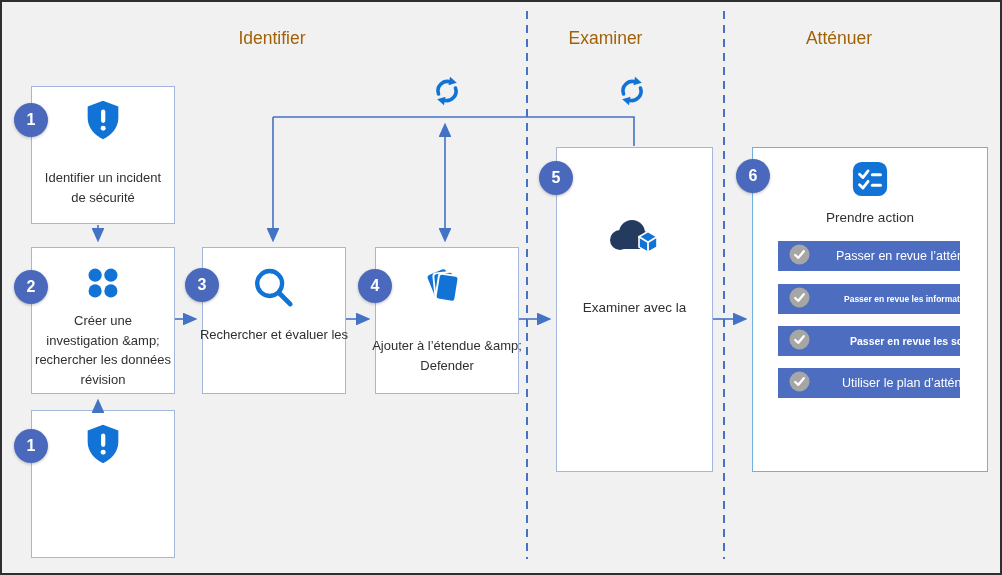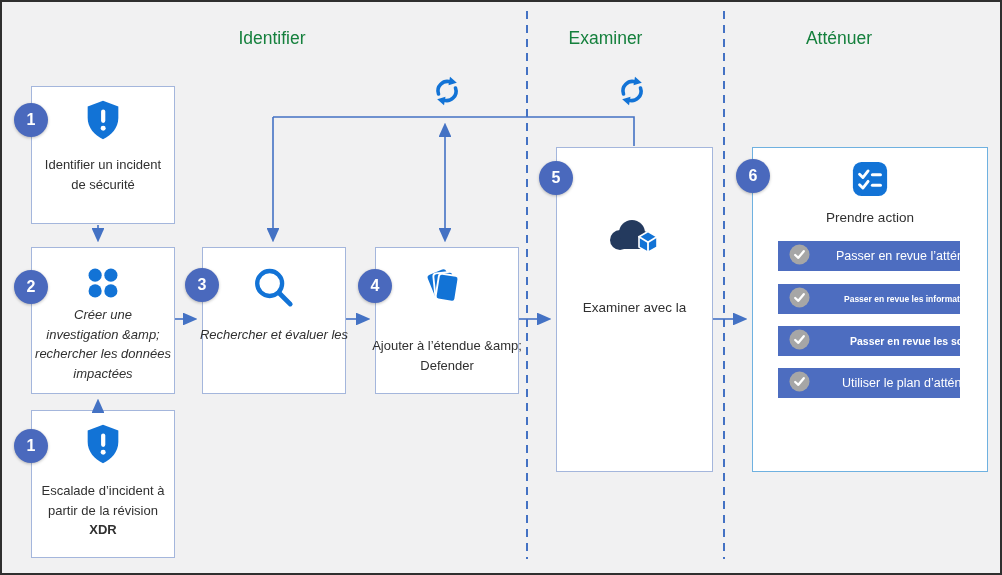--- a/index.html
+++ b/index.html
@@ -1,17 +1,17 @@
 <!DOCTYPE html>
 <html><head>
 <meta charset="utf-8">
 <style>
   html,body{margin:0;padding:0;background:#fff;font-family:"Liberation Sans","DejaVu Sans",sans-serif;}
   #canvas{position:relative;width:1002px;height:575px;background:#f1f1f2;border:2px solid #2f2f2f;box-sizing:border-box;overflow:hidden;}
-  .colhdr{position:absolute;top:26px;font-size:17.5px;color:#15803d;text-align:center;}
+  .colhdr{position:absolute;top:26px;font-size:17.5px;color:#a16207;text-align:center;}
   .overlay{position:absolute;left:0;top:0;pointer-events:none;z-index:6;}
   .node{position:absolute;background:#fff;border:1px solid #a4b6dc;box-sizing:border-box;z-index:4;display:flex;flex-direction:column;align-items:center;}
   .node.bright{border-color:#6fb1e0;}
   .badge{position:absolute;width:34px;height:34px;border-radius:50%;background:#4a69bd;color:#fff;font-size:16px;font-weight:bold;display:flex;align-items:center;justify-content:center;z-index:8;box-shadow:0 1px 3px rgba(0,0,0,.25);}
   .node-text{margin-top:10px;font-size:13px;line-height:1.5;color:#303030;text-align:center;z-index:5;}
   .node-text div{white-space:nowrap;}
   .bold-line{font-weight:bold;}
   .ex-title{font-size:13.5px;color:#303030;text-align:center;}
   .ex-sub{margin-top:6px;font-size:11px;line-height:1.5;color:#303030;text-align:center;}
   .sync{position:absolute;width:36px;height:36px;z-index:7;}
@@ -78,69 +78,64 @@
 
   <div class="node" style="left:29px;top:84px;width:144px;height:138px;">
     <div class="badge" style="left:-18px;top:16px;">1</div>
     <div class="icon-wrap" style="margin-top:10px;">
       <svg width="46" height="46" viewBox="0 0 48 48">
         <path d="M24 4 L40 10 V22 C40 32 33 40 24 44 C15 40 8 32 8 22 V10 Z" fill="#1273d6"></path>
         <rect x="22" y="13" width="4.4" height="14" rx="2.2" fill="#fff"></rect>
         <circle cx="24.2" cy="32.5" r="2.6" fill="#fff"></circle>
       </svg>
     </div>
-    <div class="node-text" style="margin-top:12px;text-align:center;">
+    <div class="node-text" style="margin-top:25px;text-align:center;">
       <div>Identifier un incident</div>
       <div>de sécurité</div>
     </div>
   </div>
 
   <div class="node" style="left:29px;top:245px;width:144px;height:147px;">
     <div class="badge" style="left:-18px;top:22px;">2</div>
     <div class="icon-wrap" style="margin-top:14px;">
       <svg width="42" height="42" viewBox="0 0 48 48">
         <circle cx="15" cy="15" r="7.5" fill="#1273d6"></circle>
         <circle cx="33" cy="15" r="7.5" fill="#1273d6"></circle>
         <circle cx="15" cy="33" r="7.5" fill="#1273d6"></circle>
         <circle cx="33" cy="33" r="7.5" fill="#1273d6"></circle>
       </svg>
     </div>
-    <div class="node-text" style="margin-top:1px;font-style:italic;">
+    <div class="node-text" style="margin-top:7px;">
       <div>Créer une</div>
       <div>investigation &amp;amp;</div>
       <div>rechercher les données</div>
-      <div>impactées</div>
+      <div>révision</div>
     </div>
   </div>
 
   <div class="node" style="left:29px;top:408px;width:144px;height:148px;">
     <div class="badge" style="left:-18px;top:18px;">1</div>
     <div class="icon-wrap" style="margin-top:10px;">
       <svg width="46" height="46" viewBox="0 0 48 48">
         <path d="M24 4 L40 10 V22 C40 32 33 40 24 44 C15 40 8 32 8 22 V10 Z" fill="#1273d6"></path>
         <rect x="22" y="13" width="4.4" height="14" rx="2.2" fill="#fff"></rect>
         <circle cx="24.2" cy="32.5" r="2.6" fill="#fff"></circle>
       </svg>
     </div>
-    <div class="node-text" style="margin-top:14px;">
-      <div>Escalade d’incident à</div>
-      <div>partir de la révision</div>
-      <div class="bold-line">XDR</div>
-    </div>
   </div>
 
   <div class="node" style="left:200px;top:245px;width:144px;height:147px;">
     <div class="badge" style="left:-18px;top:20px;">3</div>
     <div class="icon-wrap" style="margin-top:16px;">
       <svg width="52" height="52" viewBox="0 0 48 48">
         <circle cx="20" cy="18" r="11.5" fill="none" stroke="#1273d6" stroke-width="4"></circle>
         <line x1="28.5" y1="26.5" x2="39" y2="37" stroke="#1273d6" stroke-width="4.4" stroke-linecap="round"></line>
       </svg>
     </div>
-    <div class="node-text" style="margin-top:9px;font-style:italic;">
+    <div class="node-text" style="margin-top:9px;">
       <div>Rechercher et évaluer les</div>
     </div>
   </div>
 
   <div class="node" style="left:373px;top:245px;width:144px;height:147px;">
     <div class="badge" style="left:-18px;top:21px;">4</div>
     <div class="icon-wrap" style="margin-top:18px;">
       <svg width="50" height="50" viewBox="0 0 48 48">
         <g>
           <rect x="13" y="7" width="19" height="25" rx="3" fill="#1273d6" transform="rotate(-22 15 30)"></rect>

